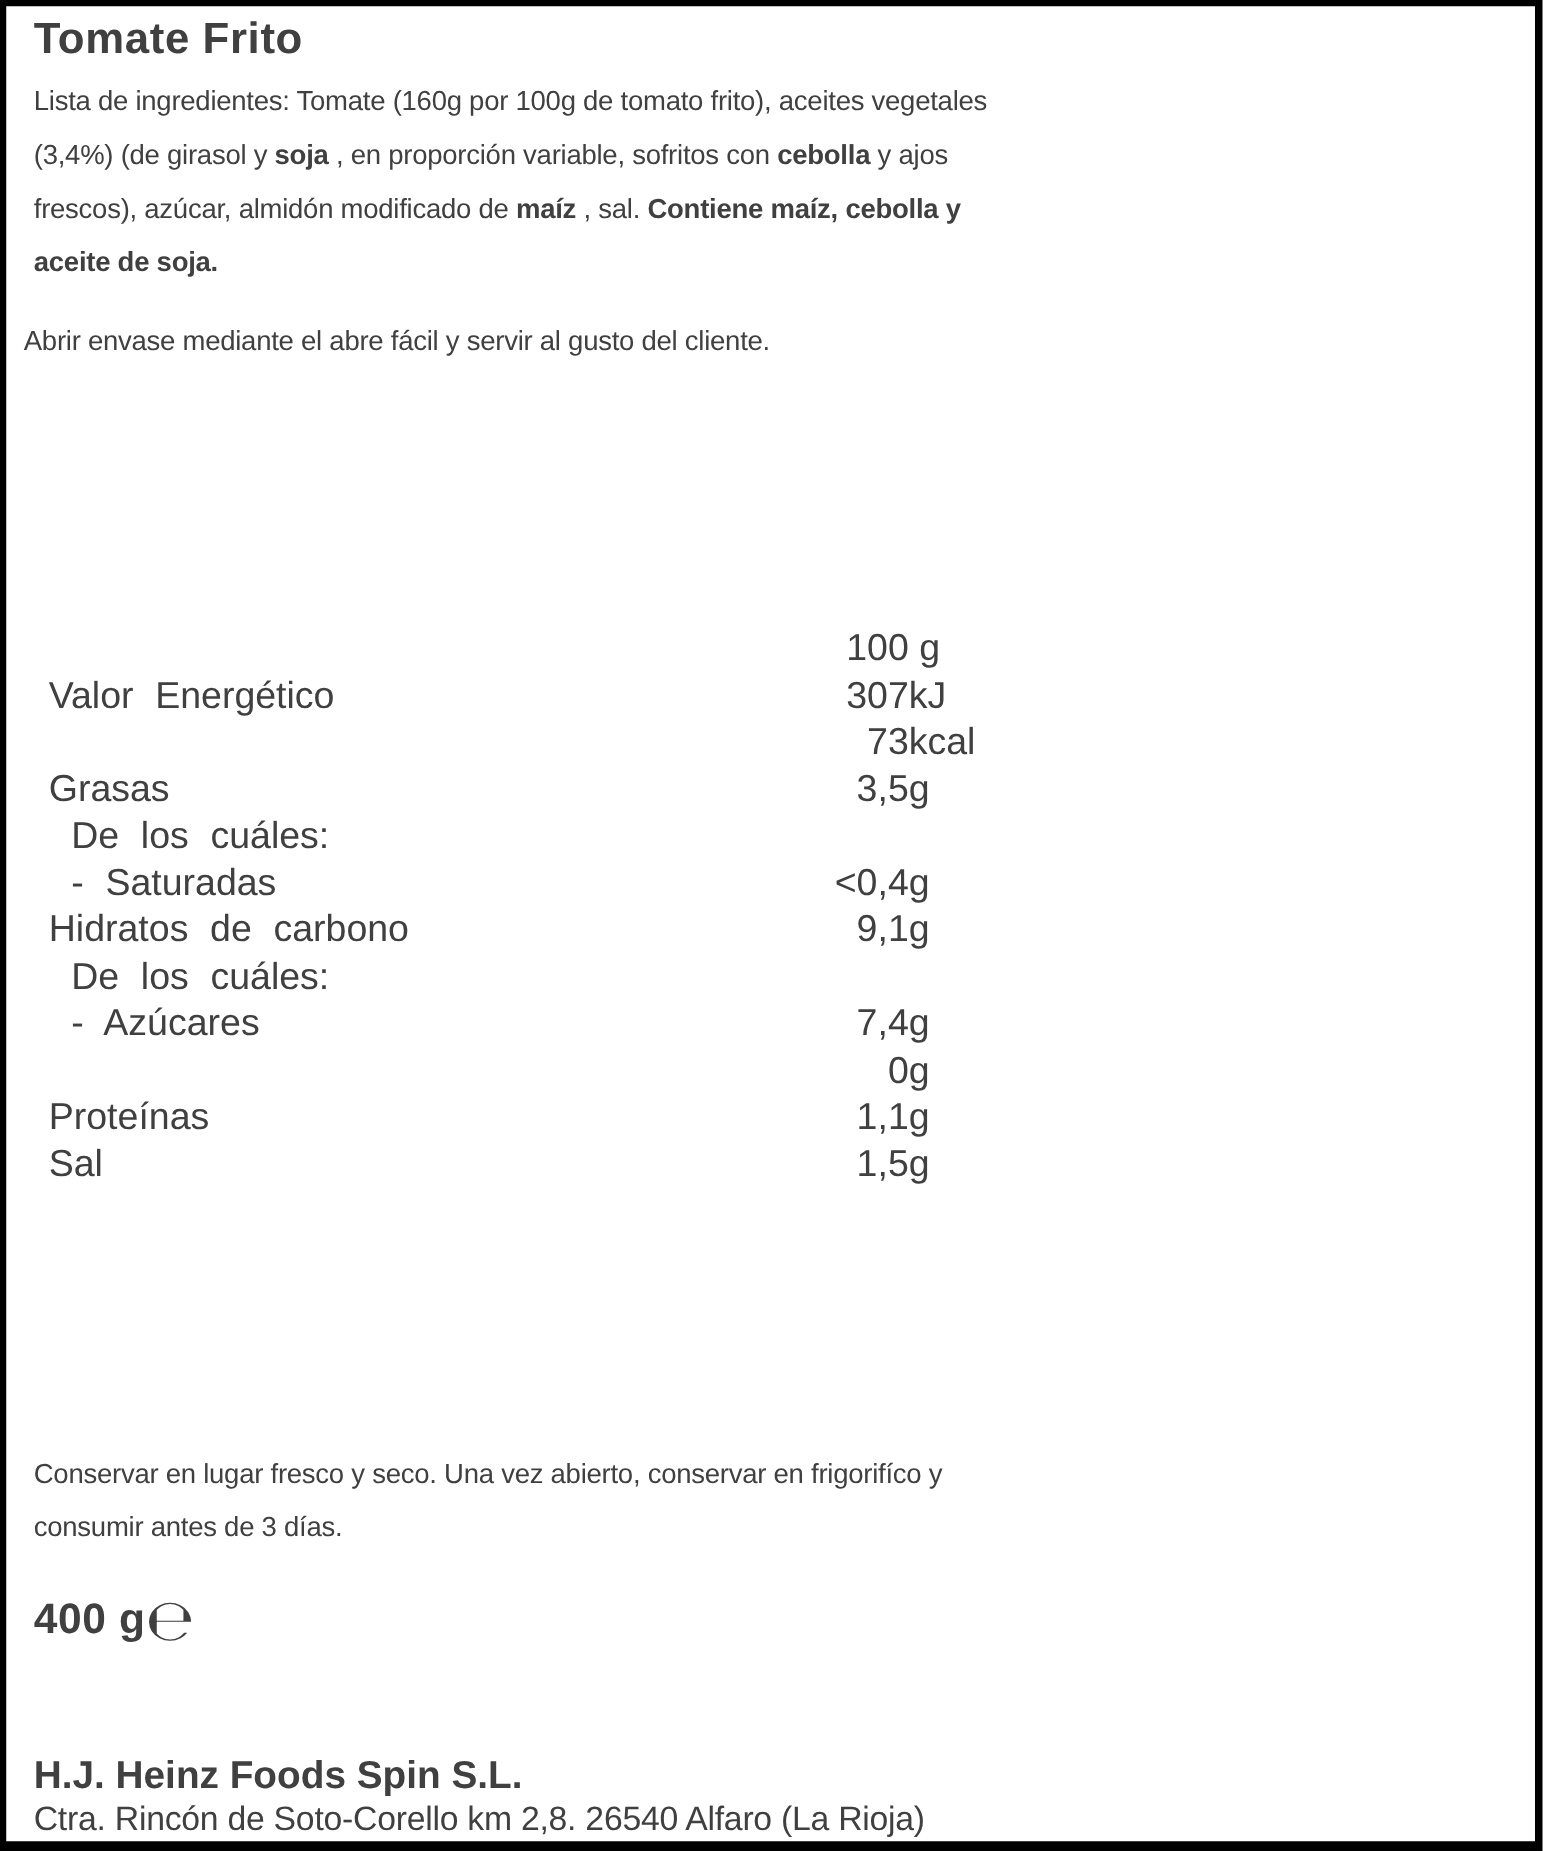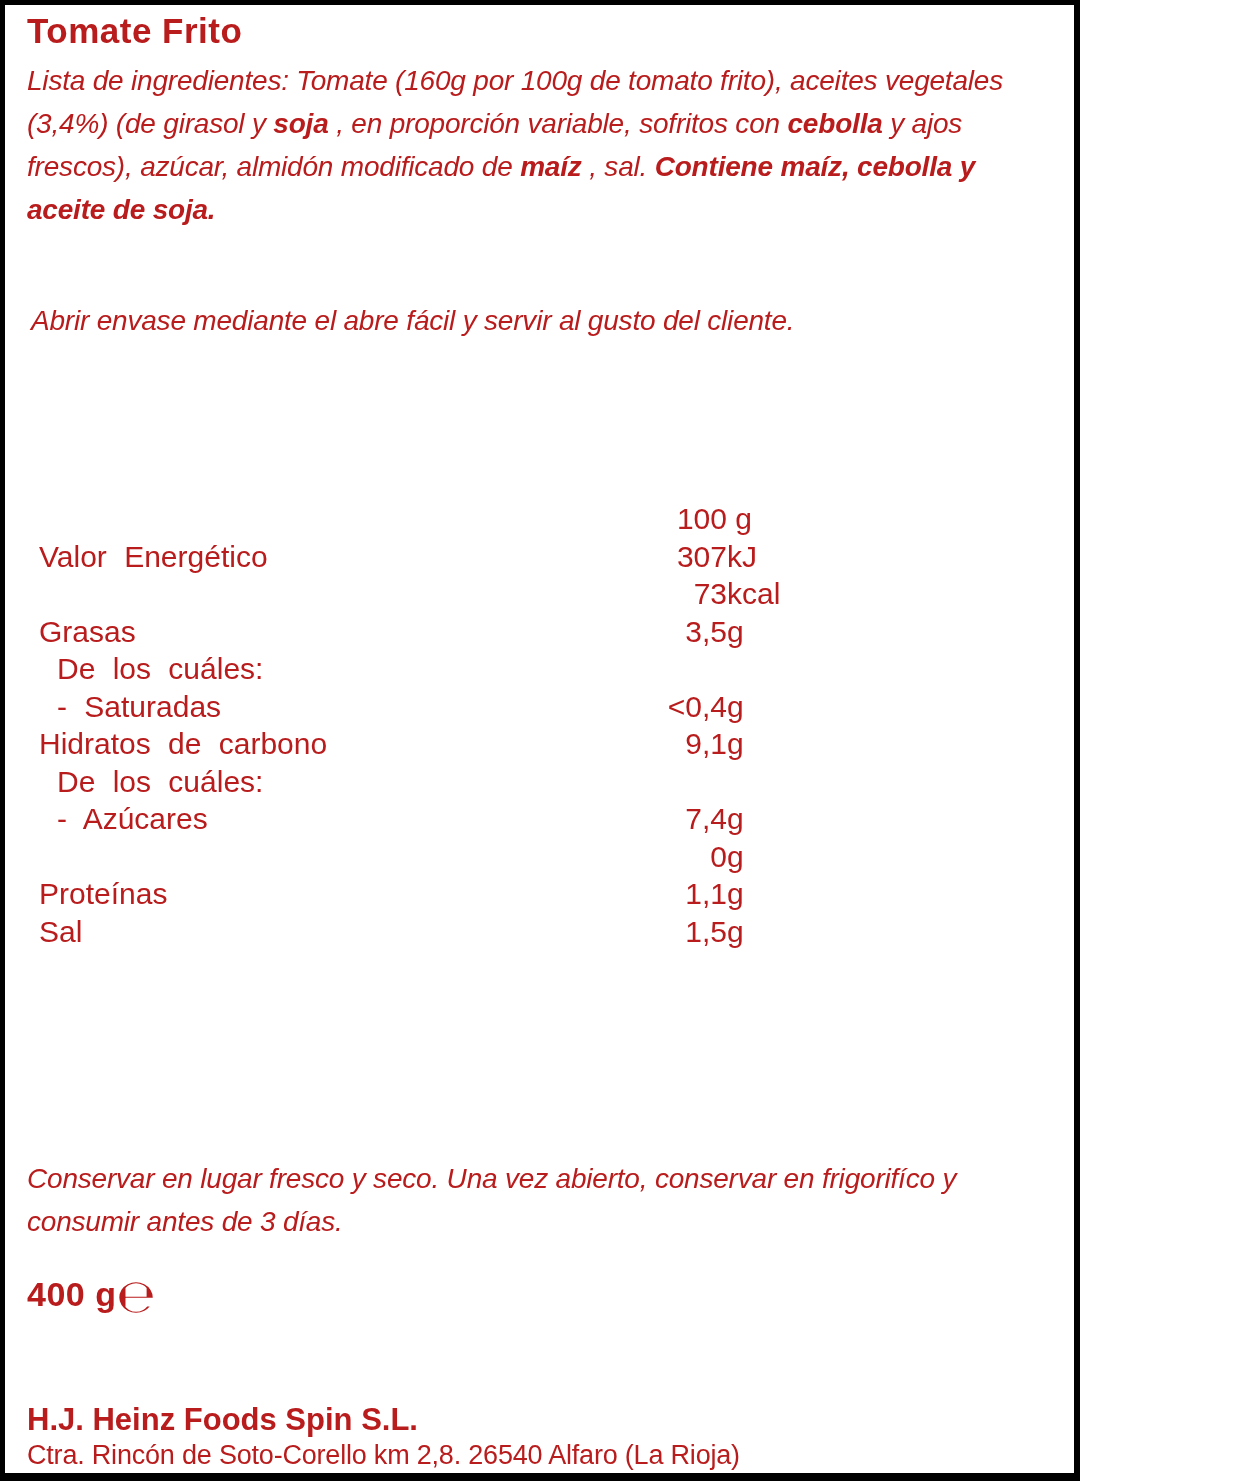--- a/index.html
+++ b/index.html
@@ -1,44 +1,43 @@
 <!DOCTYPE html>
 <html><head>
 <meta charset="utf-8">
 <style>
   html, body { margin: 0; padding: 0; background: #ffffff; }
   .page {
     position: relative;
-    width: 1080px;
+    width: 1234px;
     height: 1481px;
     box-sizing: border-box;
     background: #ffffff;
     border: 5px solid #000000;
     border-right-width: 6px;
     border-bottom-width: 8px;
     overflow: hidden;
     font-family: "Liberation Sans", sans-serif;
-    color: #b91c1c;
+    color: #404040;
   }
   .abs { position: absolute; }
   .product-title {
     top: 6px; left: 22px;
     font-size: 35px; font-weight: bold;
     letter-spacing: 0.5px;
     white-space: nowrap;
   }
   .body-text {
-    font-size: 28px;
+    font-size: 22px;
     line-height: 43px;
     letter-spacing: -0.2px;
     white-space: nowrap;
-    font-style: italic;
   }
   .ingredients { top: 54px; left: 22px; }
-  .opening { top: 246px; left: 26px; margin-top: 48px; }
+  .opening { top: 246px; left: 14px; }
   .body-text b { font-weight: bold; }
   .nutrition { top: 497px; left: 22px; width: 1190px; font-size: 30px; }
   .nrow { position: relative; height: 37.5px; margin-left: 12px; }
   .nrow .lbl {
     position: absolute; left: 0; top: 0;
     word-spacing: 9px; white-space: nowrap;
   }
   .nrow .lbl.indent { left: 18px; text-align: center; }
   .nrow .num {
     position: absolute; left: 528px; top: 0;

